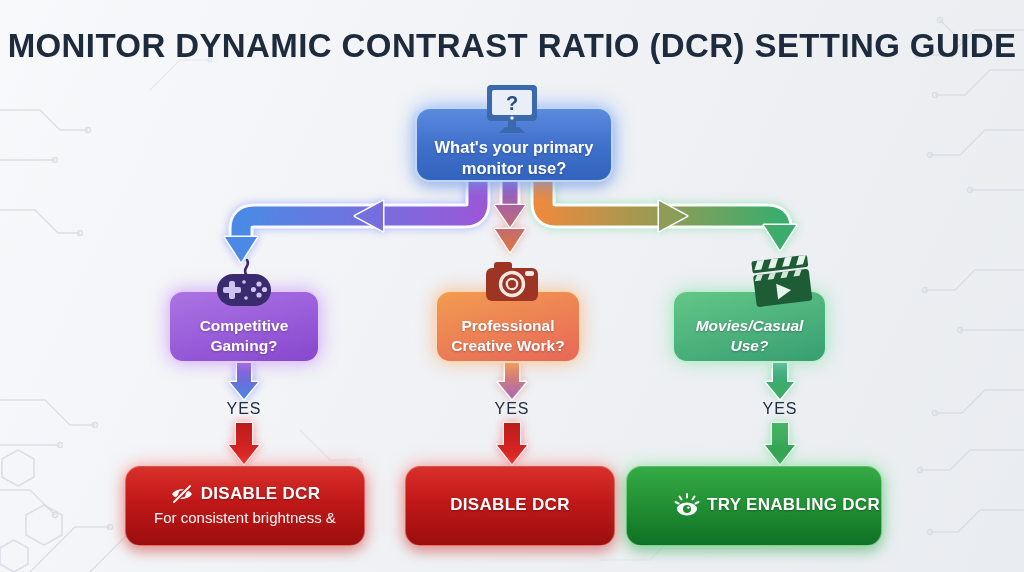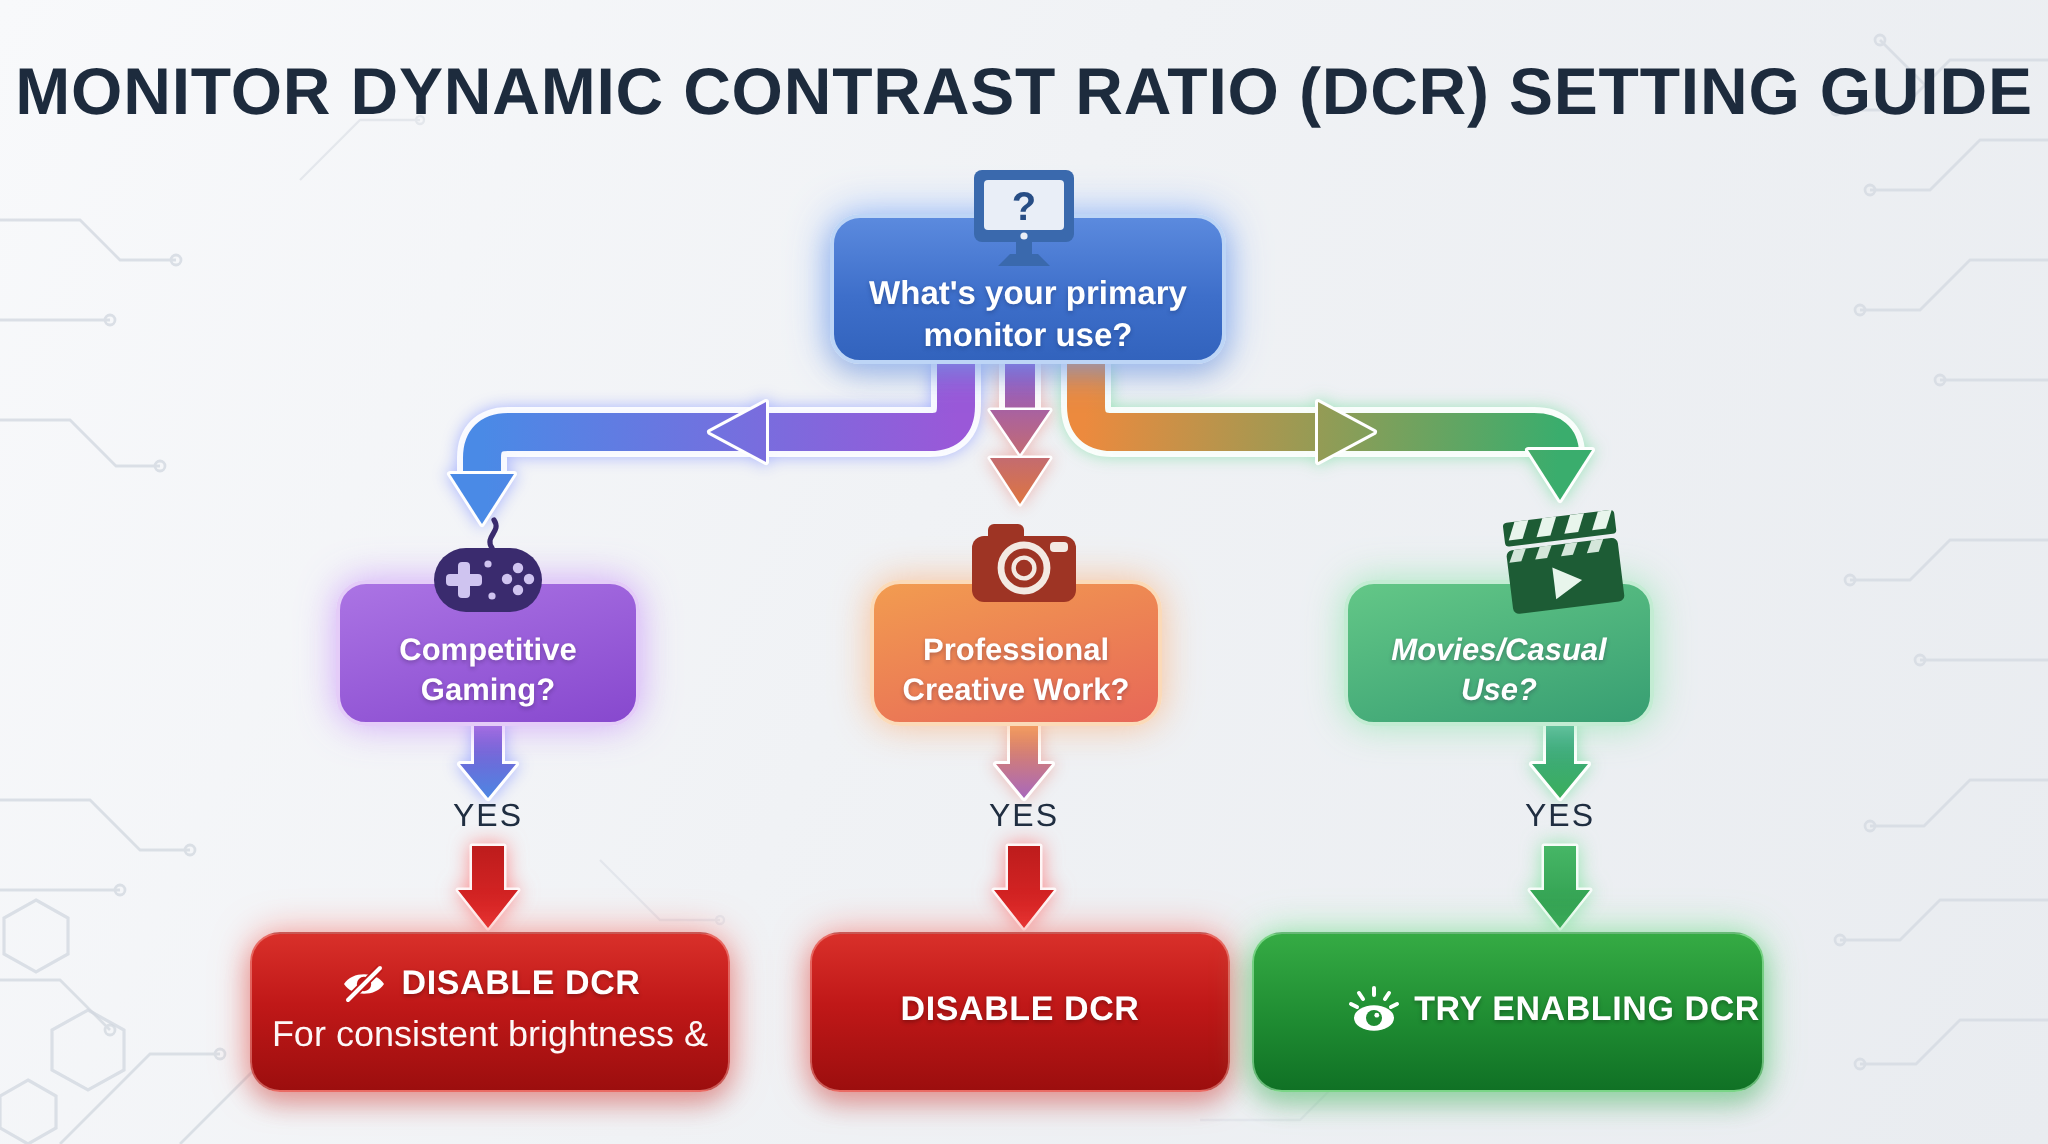--- a/index.html
+++ b/index.html
@@ -69,21 +69,21 @@
   .result.green{
     background:linear-gradient(180deg,#35ab44 0%,#1f8c32 55%,#107125 100%);
     border:1.5px solid rgba(190,255,200,.5);
     box-shadow:0 0 18px rgba(110,230,140,.65),0 6px 12px rgba(20,110,40,.3);
   }
   .res-head{
     display:flex;align-items:center;gap:7px;
     font-size:17px;font-weight:800;letter-spacing:.3px;
     text-shadow:0 1px 2px rgba(0,0,0,.3);
   }
-  .res-desc{font-size:18px;font-weight:500;line-height:1.32;color:rgba(255,255,255,.97);}
+  .res-desc{font-size:15px;font-weight:500;line-height:1.32;color:rgba(255,255,255,.97);}
   
   .glow-l{filter:drop-shadow(0 0 4px rgba(150,165,255,.85));}
   .glow-c{filter:drop-shadow(0 0 4px rgba(235,170,165,.85));}
   .glow-r{filter:drop-shadow(0 0 4px rgba(140,225,175,.85));}
   .glow-red{filter:drop-shadow(0 0 5px rgba(255,100,100,.7));}
   .glow-grn{filter:drop-shadow(0 0 5px rgba(110,225,145,.7));}
 </style>
 </head>
 <body>
 

